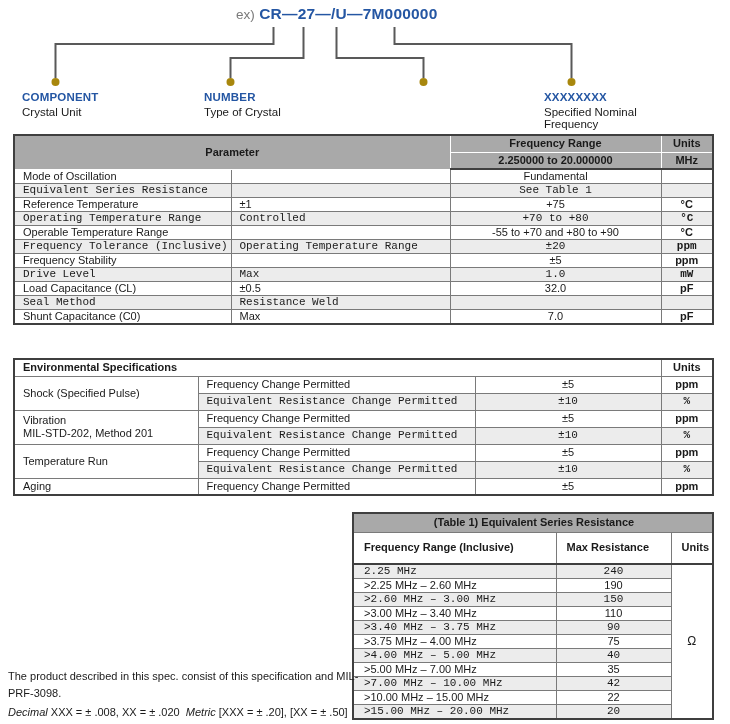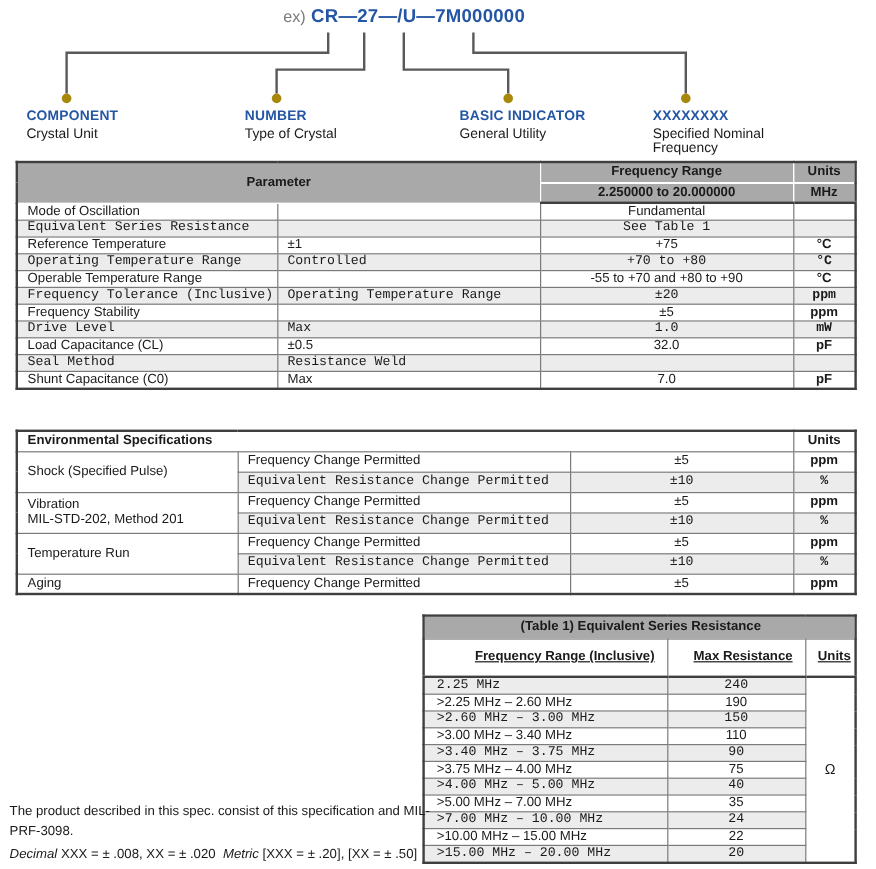--- a/index.html
+++ b/index.html
@@ -47,21 +47,21 @@
 
   
   .env-table { left: 13px; top: 358px; width: 699px; }
   .env-table td { height: 17px; }
   .env-table td.gname { background: #ffffff; line-height: 13px; white-space: normal; }
 
   
   .res-table { left: 352px; top: 512px; width: 360px; }
   .res-table td { padding: 0 10px; }
   .res-table td.title { background: var(--header_gray); font-weight: bold; text-align: center; height: 19px; padding-left: 12px; }
-  .res-table tr.hdr td { font-weight: bold; text-align: right; height: 32px; border-bottom: 2px solid var(--border_thick); text-decoration: underline; }
+  .res-table tr.hdr td { font-weight: bold; text-align: left; height: 32px; border-bottom: 2px solid var(--border_thick); }
   .res-table td.ohm { background: #ffffff; text-align: center; font-size: 12px; }
 
   
   .footer { position: absolute; left: 8px; top: 668px; width: 352px; font-size: 11px; line-height: 1.55; }
   .footer .tol { white-space: nowrap; margin-top: 2px; }
   .footer .it { font-style: italic; }
 </style>
 </head>
 <body>
 
@@ -82,24 +82,20 @@
     <span class="pn-code">CR—27—/U—7M000000</span>
   </div>
 
   <div class="diag-label" style="left:22px">
     <div class="t">COMPONENT</div>
     <div class="s">Crystal Unit</div>
   </div>
   <div class="diag-label" style="left:204px">
     <div class="t">NUMBER</div>
     <div class="s">Type of Crystal</div>
-  </div>
-  <div class="diag-label" style="left:383px">
-    <div class="t">BASIC INDICATOR</div>
-    <div class="s">General Utility</div>
   </div>
   <div class="diag-label" style="left:544px">
     <div class="t">XXXXXXXX</div>
     <div class="s">Specified Nominal Frequency</div>
   </div>
 </div>
 
 <table class="param-table outer">
   <colgroup>
       <col style="width:217px">
@@ -286,21 +282,21 @@
   <tr>
     <td class="stripe">&gt;4.00 MHz – 5.00 MHz</td>
     <td class="c stripe">40</td>
   </tr>
   <tr>
     <td>&gt;5.00 MHz – 7.00 MHz</td>
     <td class="c">35</td>
   </tr>
   <tr>
     <td class="stripe">&gt;7.00 MHz – 10.00 MHz</td>
-    <td class="c stripe">24</td>
+    <td class="c stripe">42</td>
   </tr>
   <tr>
     <td>&gt;10.00 MHz – 15.00 MHz</td>
     <td class="c">22</td>
   </tr>
   <tr>
     <td class="stripe">&gt;15.00 MHz – 20.00 MHz</td>
     <td class="c stripe">20</td>
   </tr>
 </tbody>

